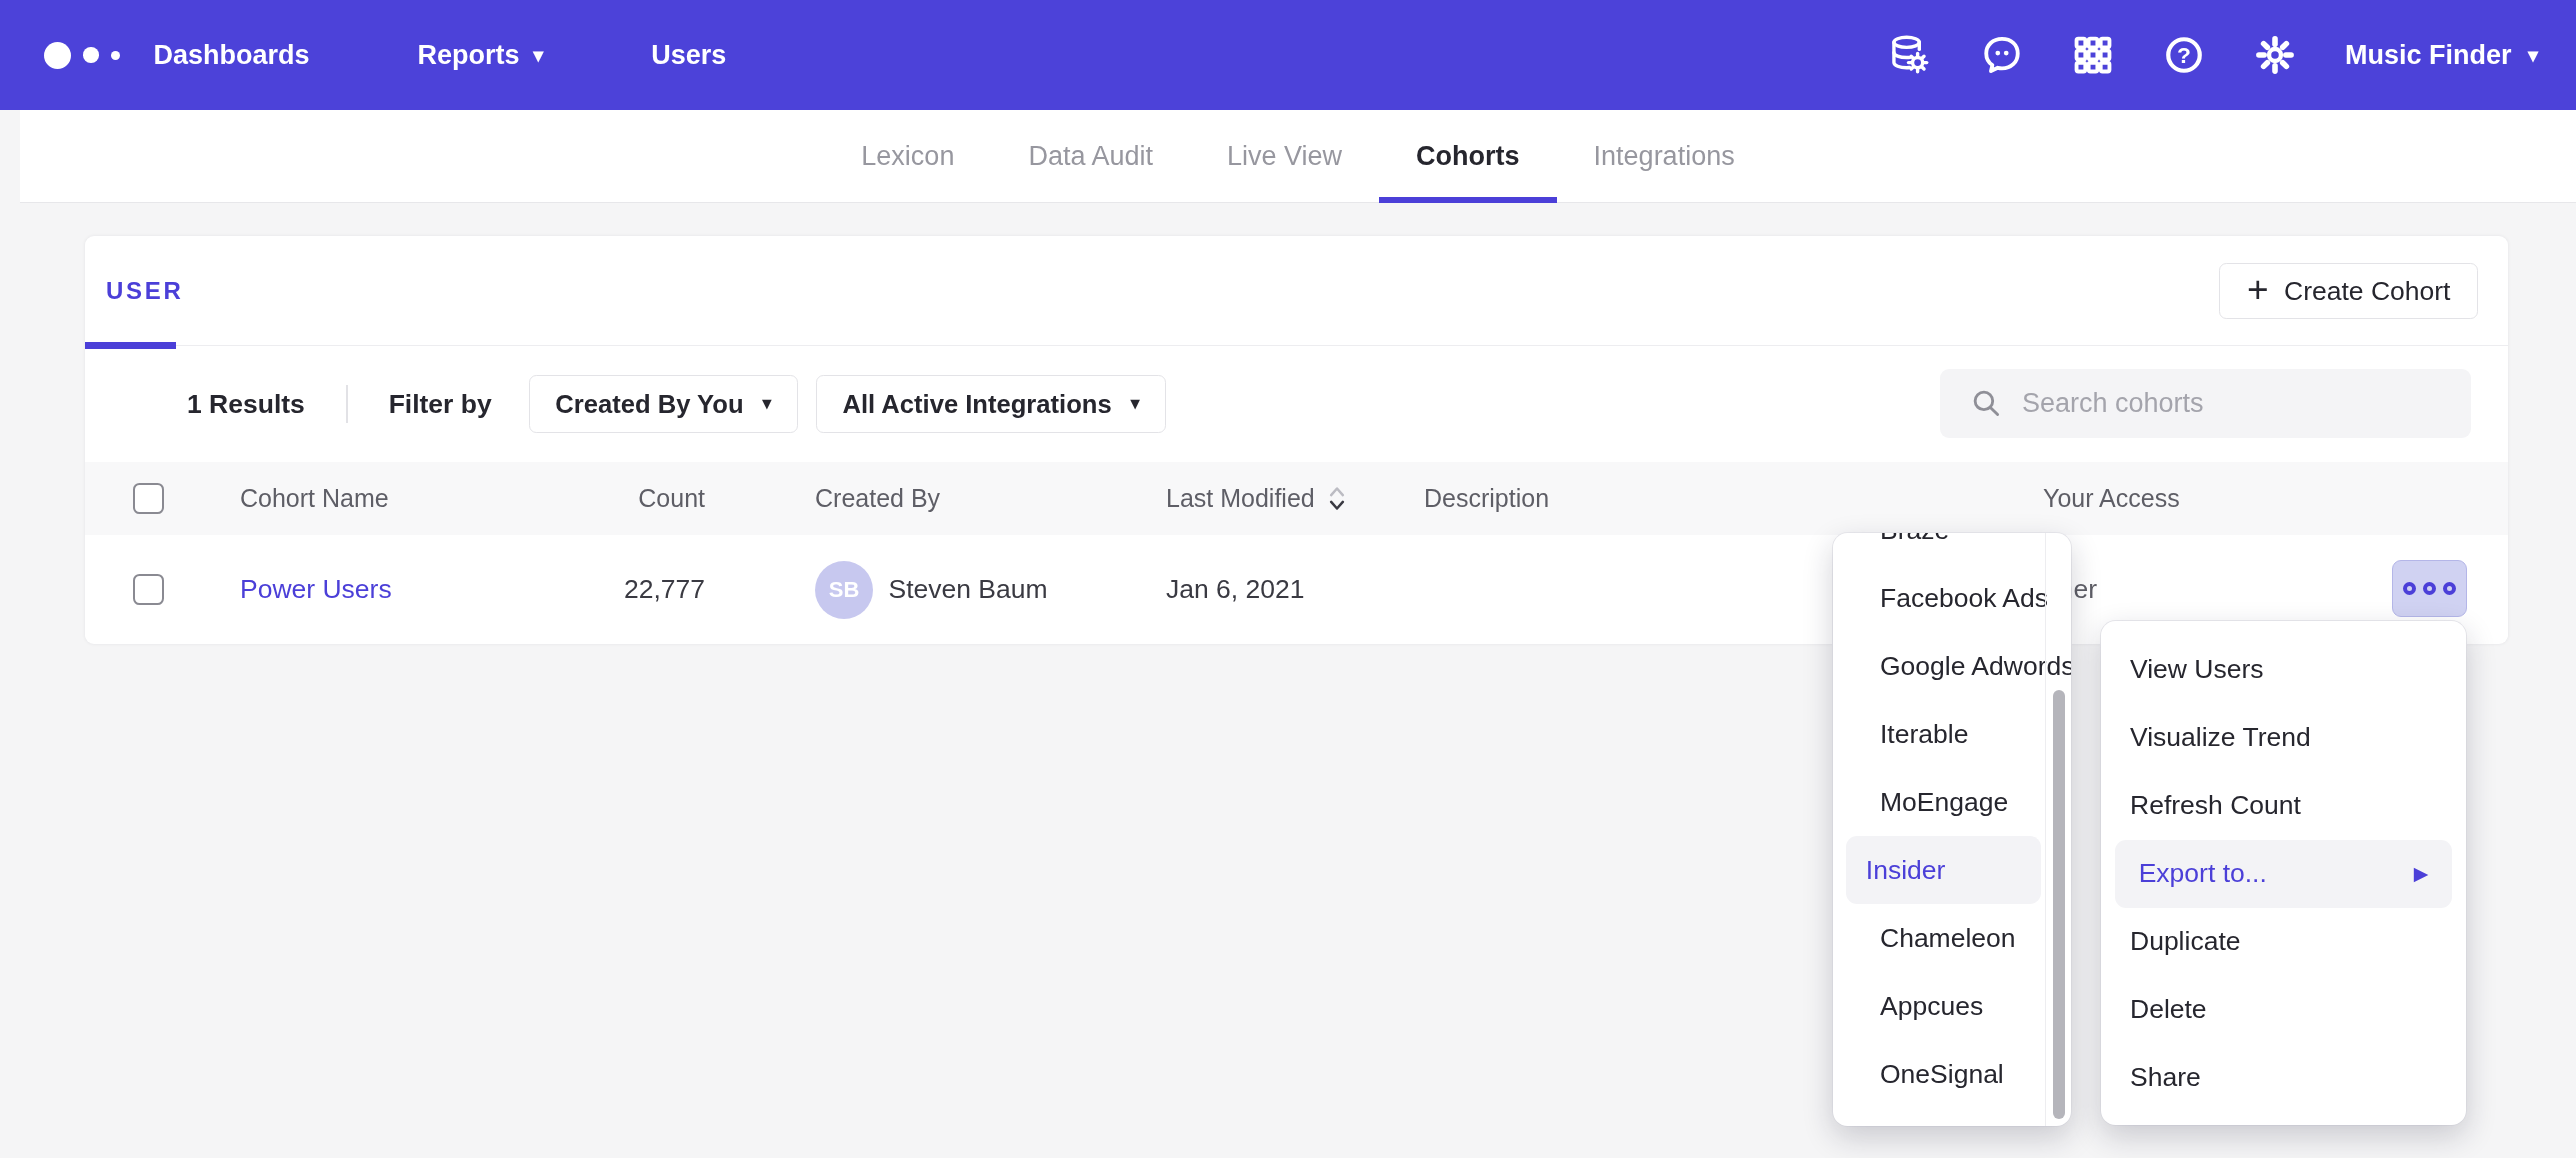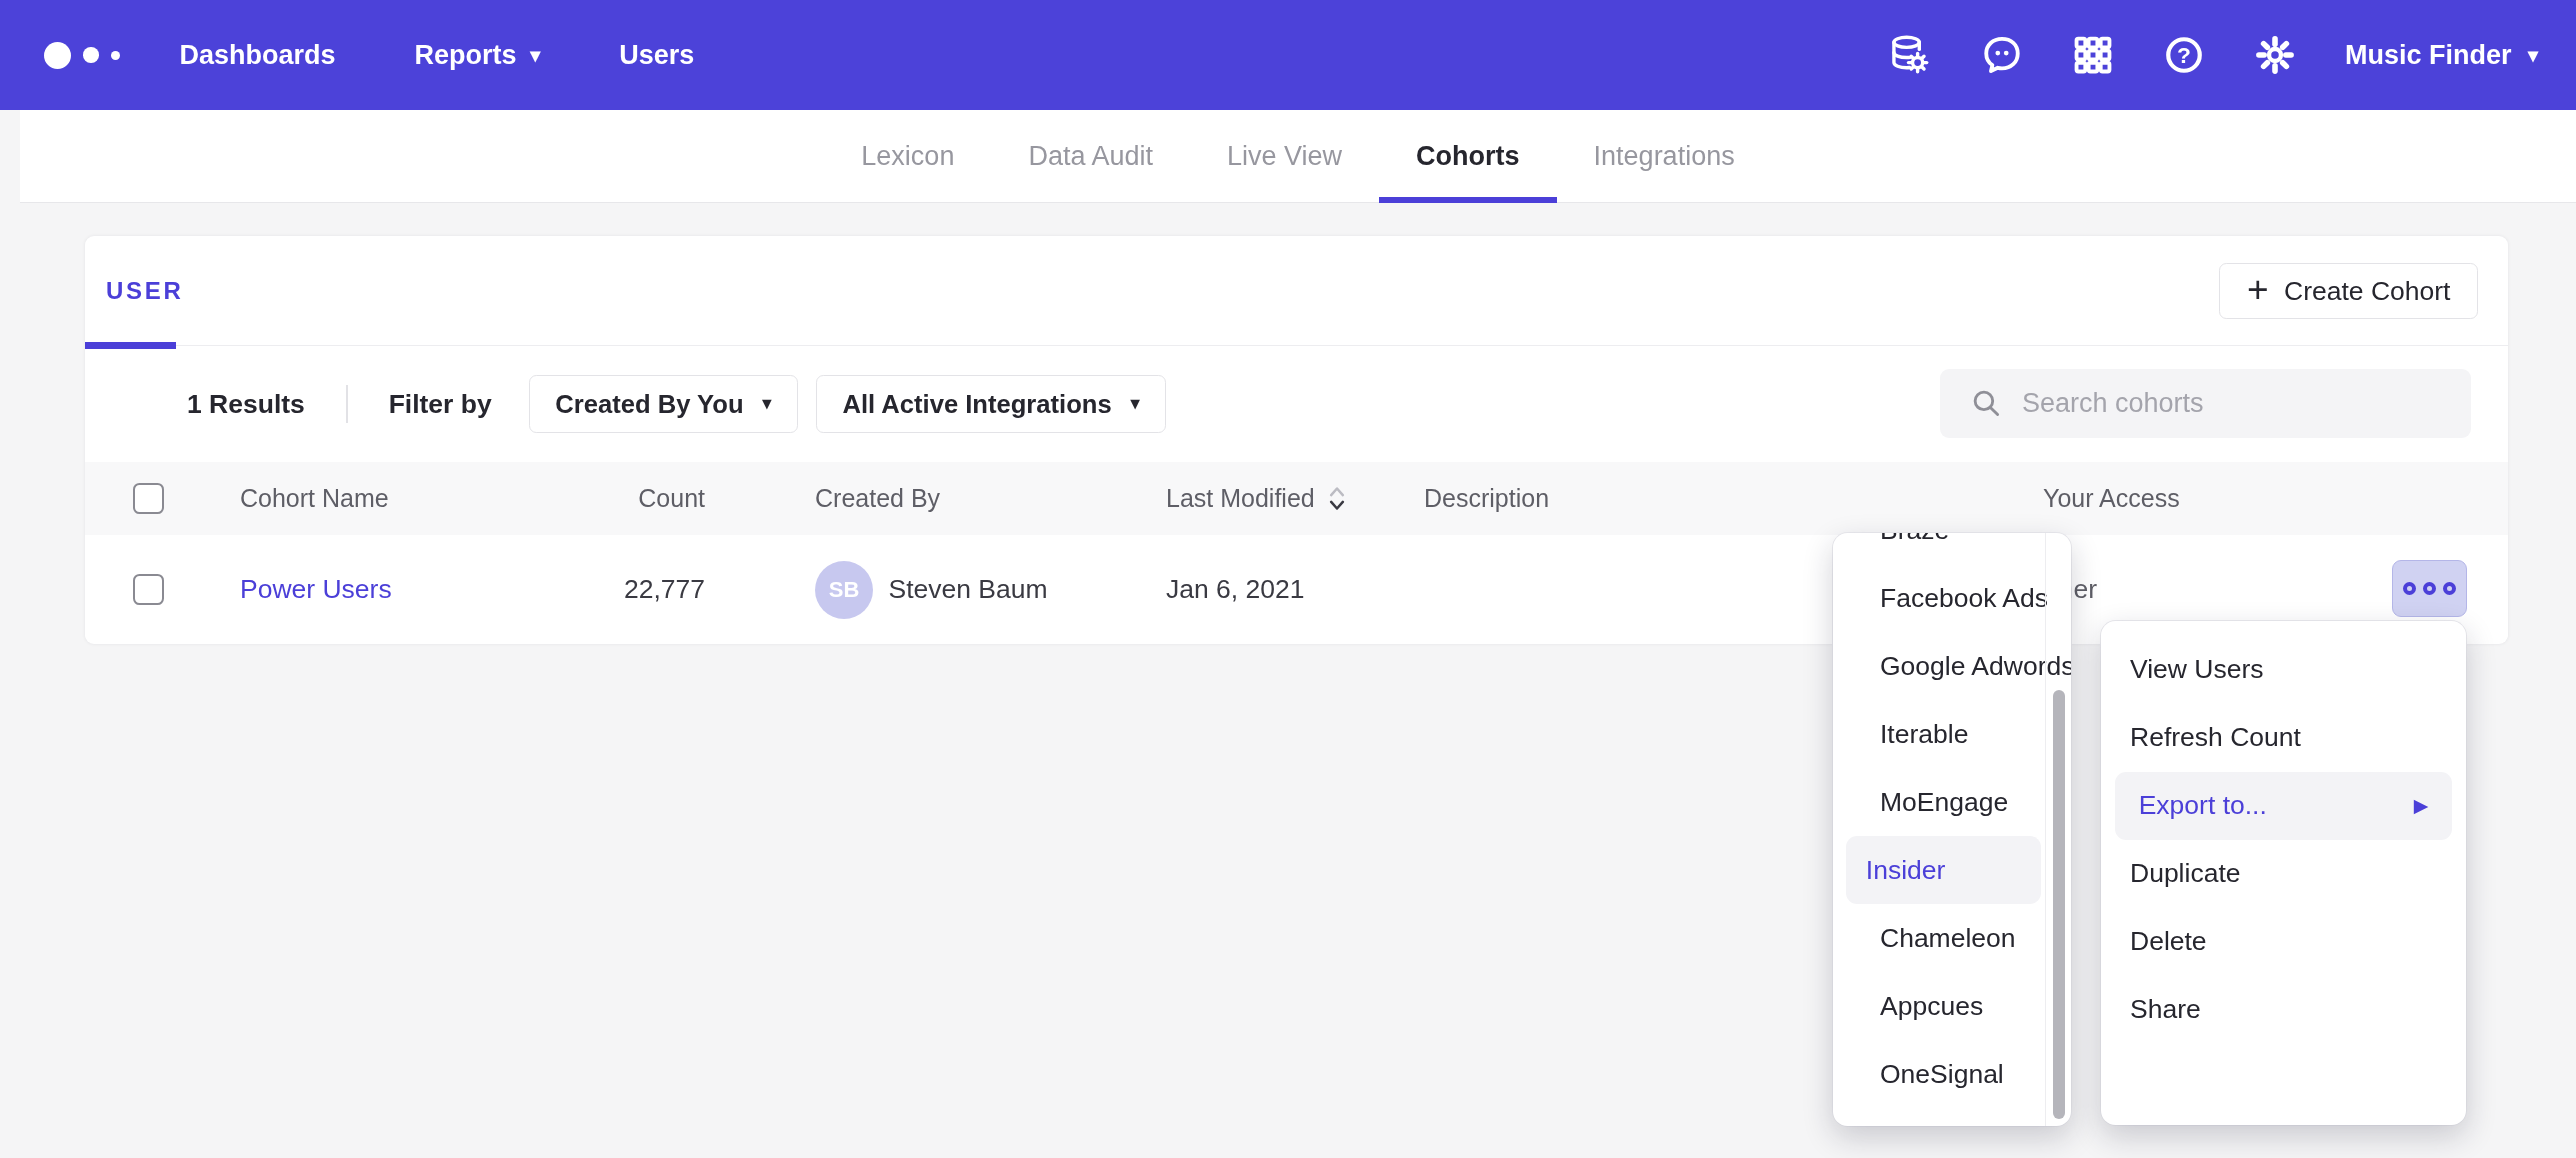--- a/index.html
+++ b/index.html
@@ -5,21 +5,21 @@
   * { margin:0; padding:0; box-sizing:border-box; }
   body { font-family:"Liberation Sans", sans-serif; background:#dcdce0; }
   .screen { position:relative; width:2576px; height:1158px; background:#f5f5f6; overflow:hidden; }
 
   
   .topnav { position:absolute; top:0; left:0; right:0; height:110px; background:#4c42d9; display:flex; align-items:center; z-index:5; }
   .logo { display:flex; align-items:center; gap:12px; margin-left:44px; cursor:pointer; }
   .logo .d1 { width:27px; height:27px; border-radius:50%; background:#fff; }
   .logo .d2 { width:15.5px; height:15.5px; border-radius:50%; background:#fff; }
   .logo .d3 { width:9px; height:9px; border-radius:50%; background:#fff; }
-  .nav-links { display:flex; align-items:center; margin-left:60px; gap:79px; }
+  .nav-links { display:flex; align-items:center; margin-left:34px; gap:108px; }
   .nav-link { display:flex; align-items:center; gap:13.7px; color:#fff; font-size:27px; font-weight:600; cursor:pointer; white-space:nowrap; }
   .caret { font-size:20px; line-height:1; }
   .nav-search { position:absolute; left:827px; top:20px; width:859px; height:69px; background:#4338c5; border-radius:9px; display:flex; align-items:center; justify-content:center; gap:16.4px; color:rgba(255,255,255,0.92); font-size:27px; cursor:text; }
   .nav-right { position:absolute; right:38px; top:0; height:110px; display:flex; align-items:center; gap:49px; }
   .icon-btn { display:flex; align-items:center; justify-content:center; cursor:pointer; }
   .project { display:flex; align-items:center; gap:16.4px; color:#fff; font-size:27px; font-weight:700; cursor:pointer; white-space:nowrap; }
 
   
   .subnav { position:absolute; top:110px; left:0; right:0; height:93px; background:#fff; border-bottom:0.9px solid #e7e7ea; display:flex; justify-content:center; z-index:4;margin-left:20px; }
   .tab { position:relative; display:flex; align-items:center; height:100%; padding:0 37px; font-size:27px; color:#97979f; cursor:pointer; white-space:nowrap; }
@@ -258,20 +258,21 @@
       <div class="m-item">Chameleon</div>
       <div class="m-item">Appcues</div>
       <div class="m-item">OneSignal</div>
     </div>
     <div class="gutter"></div>
     <div class="thumb"></div>
   </div>
 
   <div class="menu menu-context">
     <div class="m-item">View Users</div>
+    <div class="m-item">Visualize Trend</div>
     <div class="m-item">Refresh Count</div>
     <div class="m-item hl">
       <span>Export to...</span>
       <span class="submenu-arrow">▶</span>
     </div>
     <div class="m-item">Duplicate</div>
     <div class="m-item">Delete</div>
     <div class="m-item">Share</div>
   </div>
 

